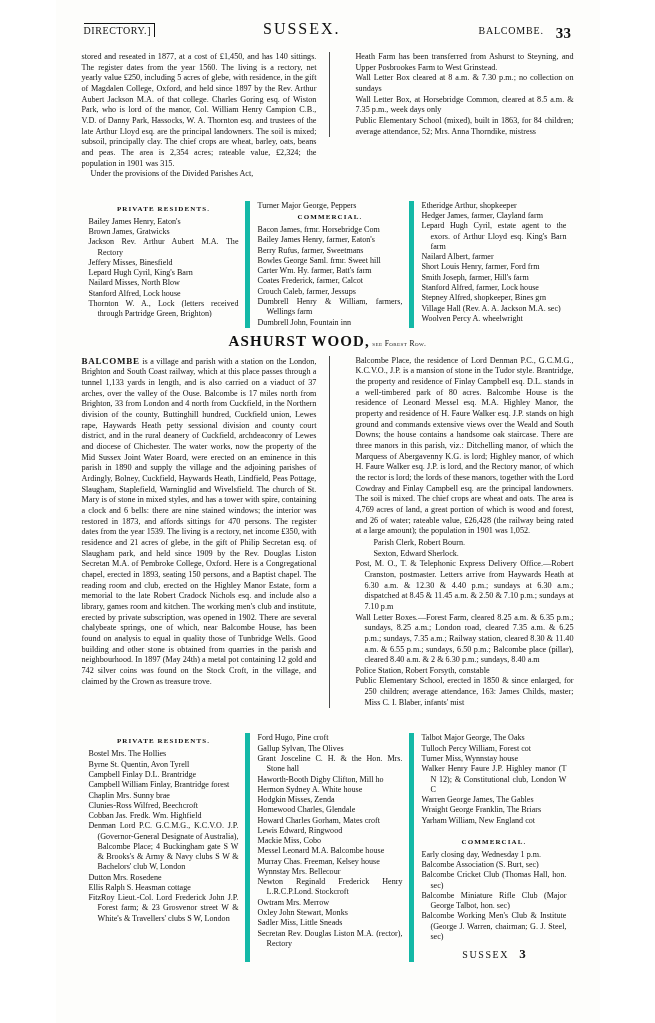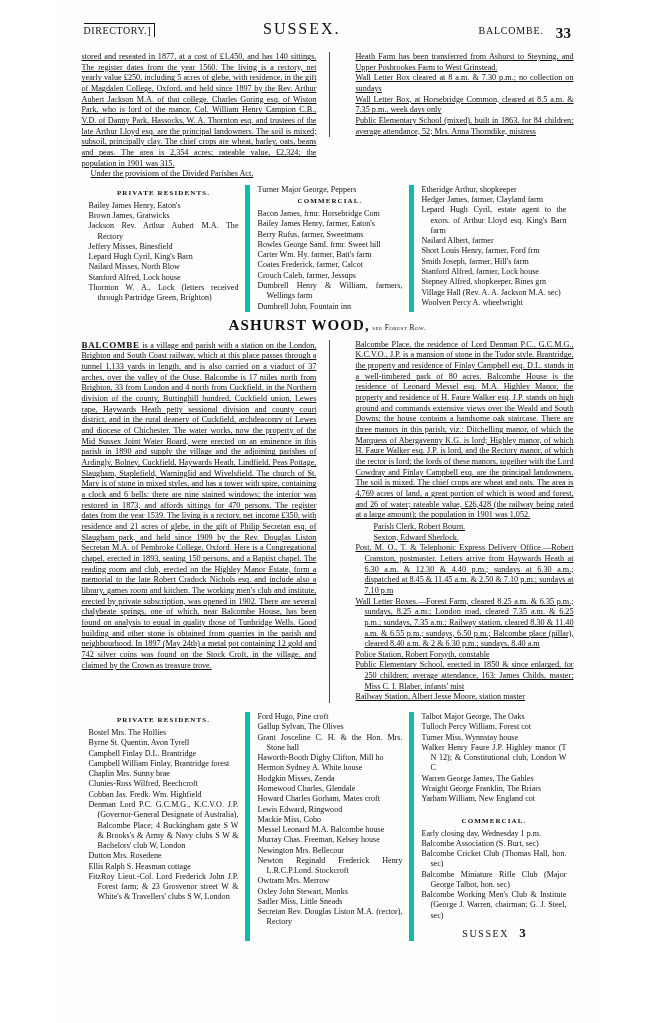--- a/index.html
+++ b/index.html
@@ -62,21 +62,20 @@
   .runhead .pageno {
     font-size: 15px;
     font-weight: bold;
   }
 
   
   .two-col {
     display: flex;
     gap: 4px;
     align-items: flex-start;
-    text-decoration: underline;
   }
   .two-col > .col {
     width: 50%;
     box-sizing: border-box;
   }
   .two-col > .col.first  { padding-right: 9px; }
   .two-col > .col.second { padding-left: 25px; border-left: 1px solid #4a4a4a; }
 
   .prose {
     font-size: 8.2px;
@@ -90,21 +89,21 @@
     font-weight: bold;
     letter-spacing: .7px;
     font-size: 9px;
   }
   .prose p { margin: 0; }
   .prose p.indent { text-indent: 9px; }
 
   
   .list-band {
     display: flex;
-    margin-top: 5px;
+    margin-top: 21px;
   }
   .list-band .lcol {
     width: 33.333%;
     box-sizing: border-box;
     padding: 0 7px;
   }
   .list-band .lcol.b,
   .list-band .lcol.c { border-left: 5px solid #14b8a6; }
 
   .sec-head {
@@ -282,21 +281,20 @@
       </div>
       <ul class="inst" style="margin-top:1px">
         <li style="text-indent:9px">Parish Clerk, Robert Bourn.</li>
         <li style="text-indent:9px">Sexton, Edward Sherlock.</li>
       </ul>
       <ul class="inst">
         <li>Post, M. O., T. &amp; Telephonic Express Delivery Office.—Robert Cranston, postmaster. Letters arrive from Haywards Heath at 6.30 a.m. &amp; 12.30 &amp; 4.40 p.m.; sundays at 6.30 a.m.; dispatched at 8.45 &amp; 11.45 a.m. &amp; 2.50 &amp; 7.10 p.m.; sundays at 7.10 p.m</li>
         <li>Wall Letter Boxes.—Forest Farm, cleared 8.25 a.m. &amp; 6.35 p.m.; sundays, 8.25 a.m.; London road, cleared 7.35 a.m. &amp; 6.25 p.m.; sundays, 7.35 a.m.; Railway station, cleared 8.30 &amp; 11.40 a.m. &amp; 6.55 p.m.; sundays, 6.50 p.m.; Balcombe place (pillar), cleared 8.40 a.m. &amp; 2 &amp; 6.30 p.m.; sundays, 8.40 a.m</li>
         <li>Police Station, Robert Forsyth, constable</li>
         <li>Public Elementary School, erected in 1850 &amp; since enlarged, for 250 children; average attendance, 163: James Childs, master; Miss C. I. Blaber, infants' mist</li>
-        <li>Railway Station, Albert Jesse Moore, station master</li>
       </ul>
     </div>
   </div>
 
   <div class="rule-gap"></div>
 
   <div class="list-band">
 
     <div class="lcol a">
       <div class="sec-head">PRIVATE RESIDENTS.</div>
@@ -322,21 +320,21 @@
         <li>Grant Josceline C. H. &amp; the Hon. Mrs. Stone hall</li>
         <li>Haworth-Booth Digby Clifton, Mill ho</li>
         <li>Hermon Sydney A. White house</li>
         <li>Hodgkin Misses, Zenda</li>
         <li>Homewood Charles, Glendale</li>
         <li>Howard Charles Gorham, Mates croft</li>
         <li>Lewis Edward, Ringwood</li>
         <li>Mackie Miss, Cobo</li>
         <li>Messel Leonard M.A. Balcombe house</li>
         <li>Murray Chas. Freeman, Kelsey house</li>
-        <li>Newington Mrs. Bellecour</li>
+        <li>Wynnstay Mrs. Bellecour</li>
         <li>Newton Reginald Frederick Henry L.R.C.P.Lond. Stockcroft</li>
         <li>Owtram Mrs. Merrow</li>
         <li>Oxley John Stewart, Monks</li>
         <li>Sadler Miss, Little Sneads</li>
         <li>Secretan Rev. Douglas Liston M.A. (rector), Rectory</li>
       </ul>
     </div>
 
     <div class="lcol c">
       <ul class="entries">

